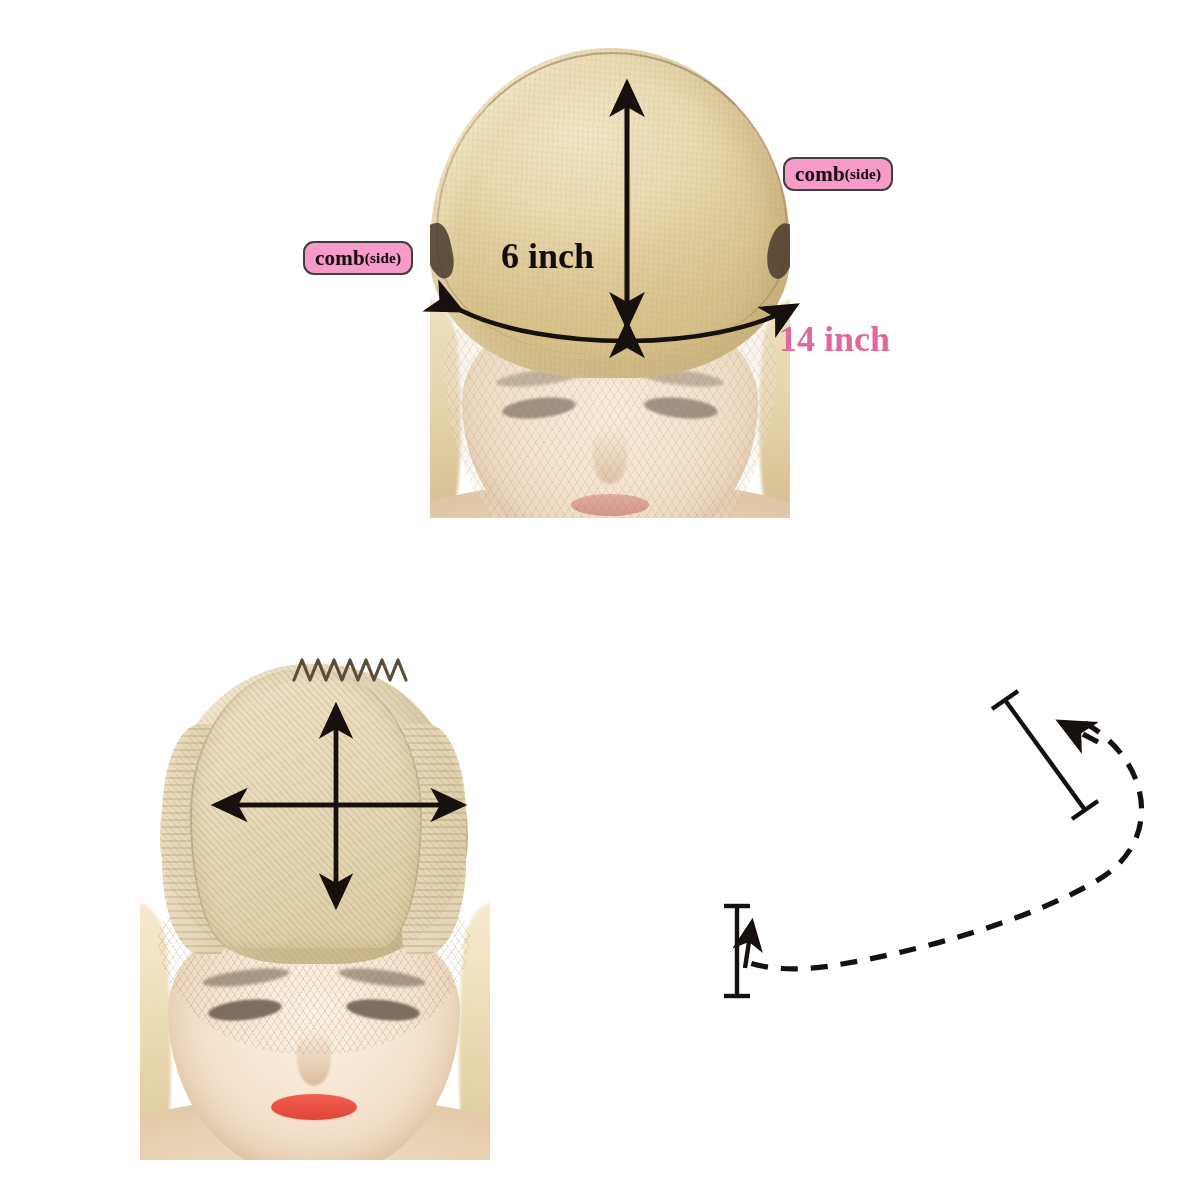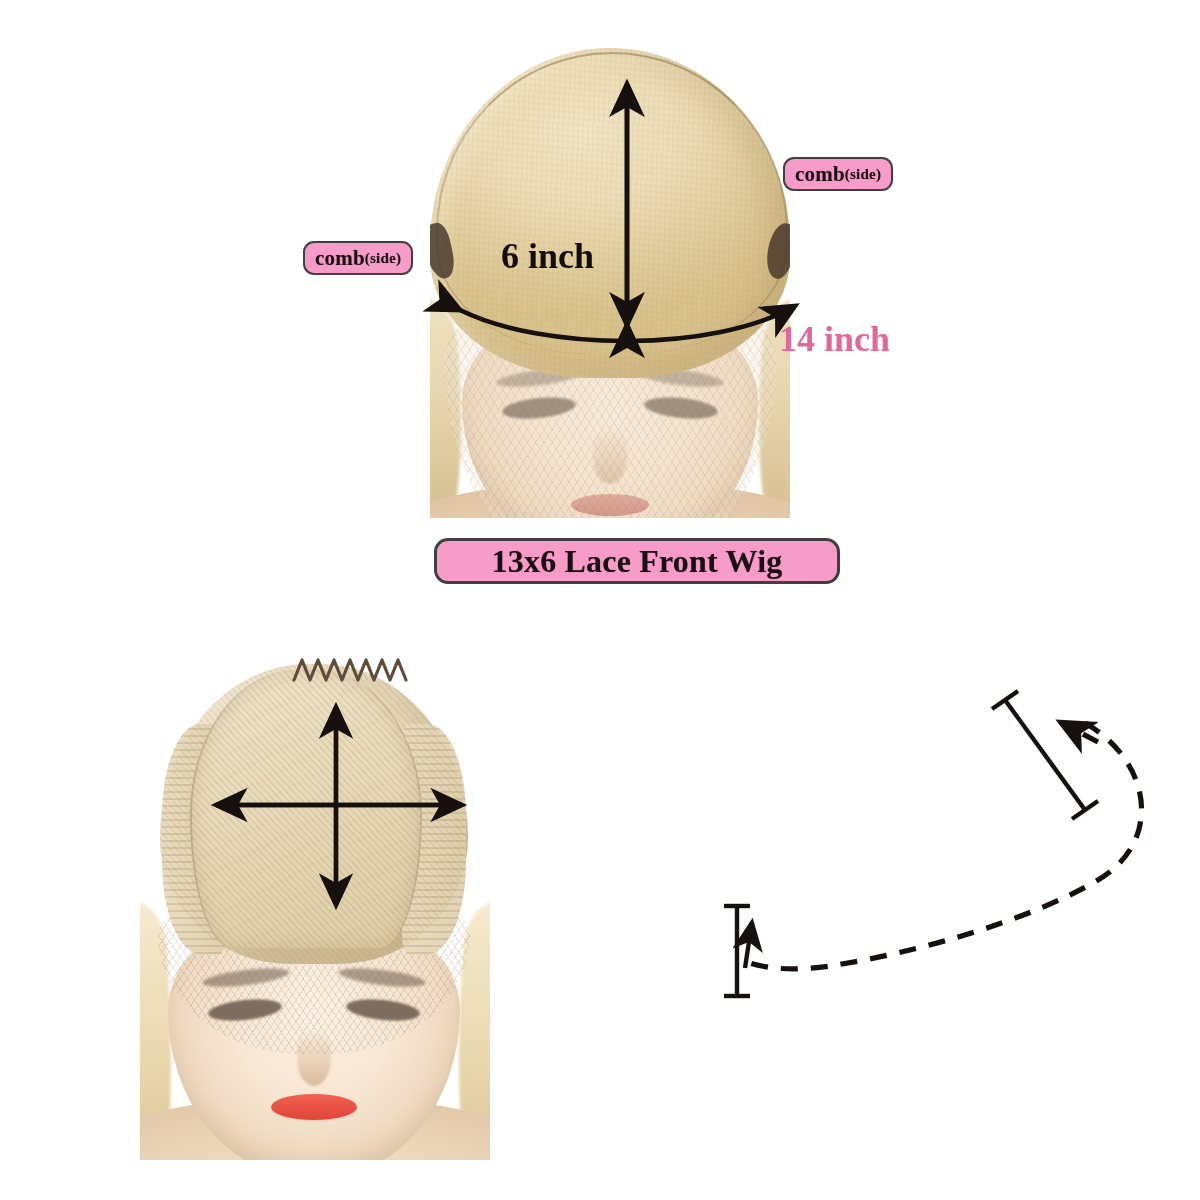--- a/index.html
+++ b/index.html
@@ -205,21 +205,20 @@
 
     <div class="pill small" style="left:783px;top:157px;height:34px;padding:0 10px;font-size:21px;">
       <span>comb</span>
         <span class="sub">(side)</span>
     </div>
 
     <div class="tx black" style="left:501px;top:204px;font-size:36px;margin-top:31px;">6 inch</div>
 
     <div class="tx pink" style="left:779px;top:318px;font-size:36px;">14 inch</div>
 
-    <div class="pill" style="left:434px;top:538px;width:406px;height:46px;font-size:32px;">13x6 Lace Front Wig</div>
   </div>
 
   <div class="panel" style="left:0;top:600px;width:600px;height:600px;">
 
     <div class="art head-bl" style="top:40px;">
       <div class="hair-bl l"></div>
       <div class="hair-bl r"></div>
       <div class="shoulder-bl"></div>
       <div class="face-bl">
         <div class="brow l" style="top:62px;"></div>

